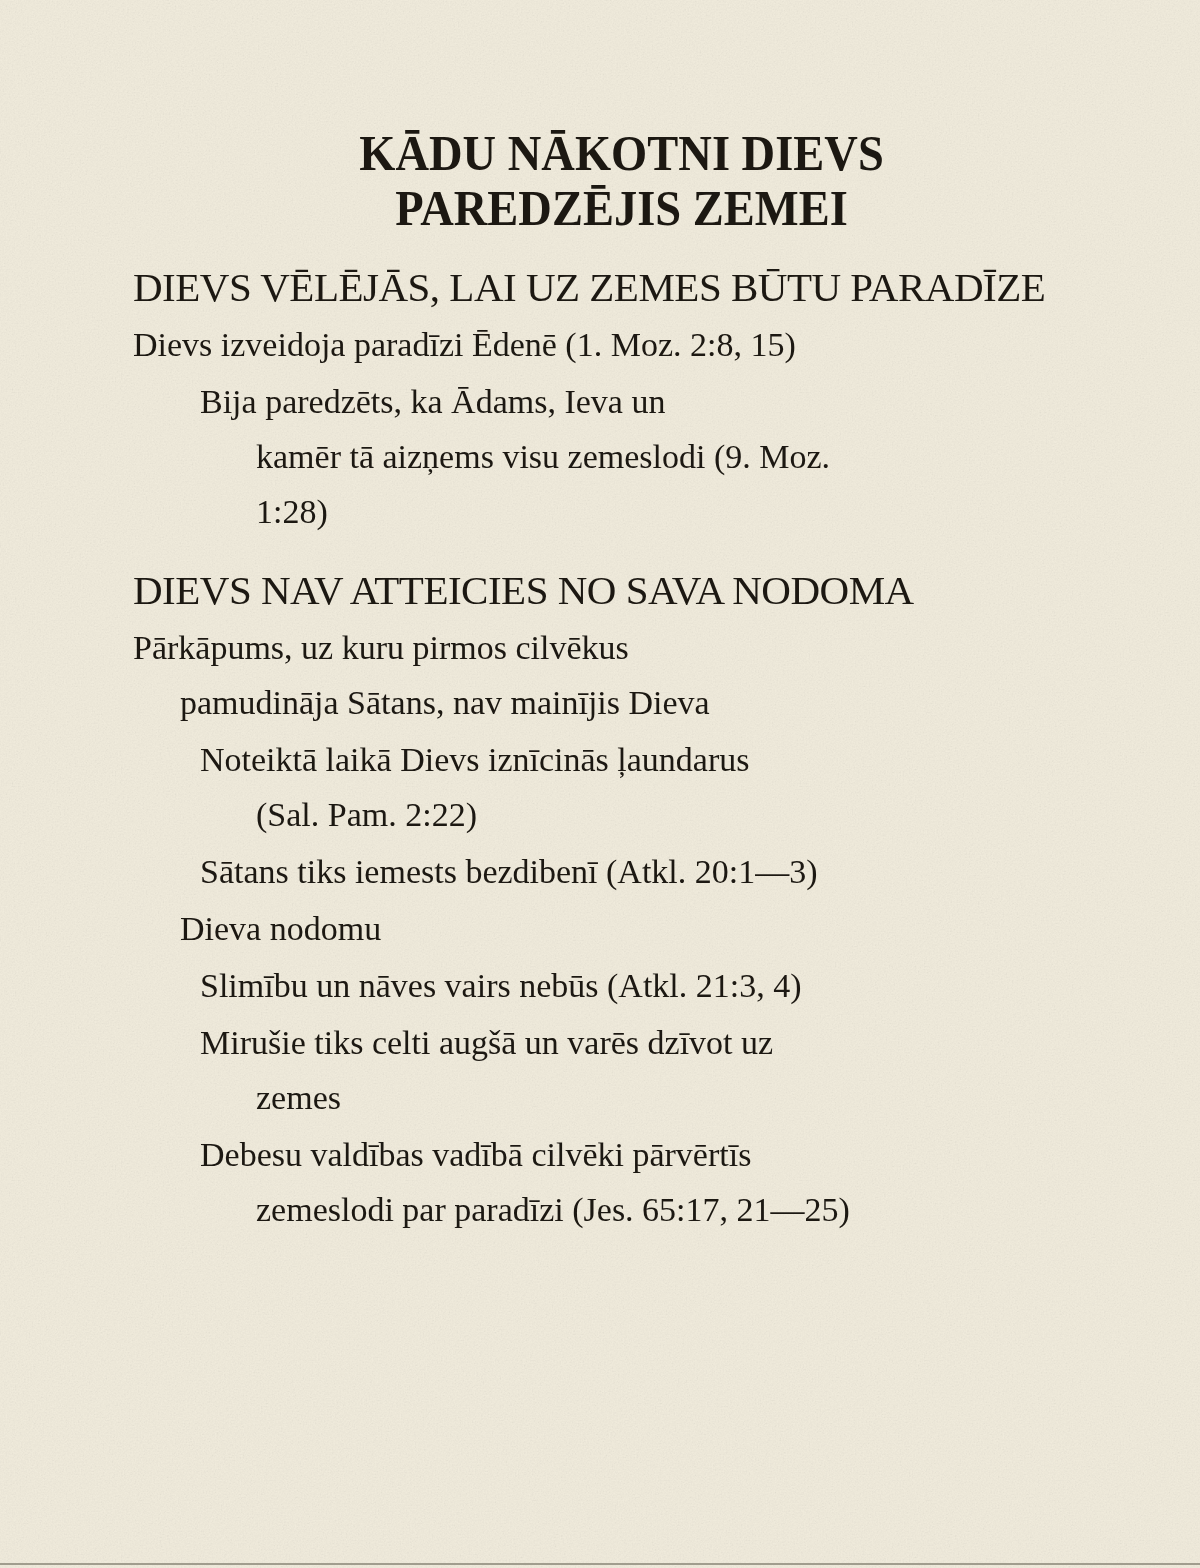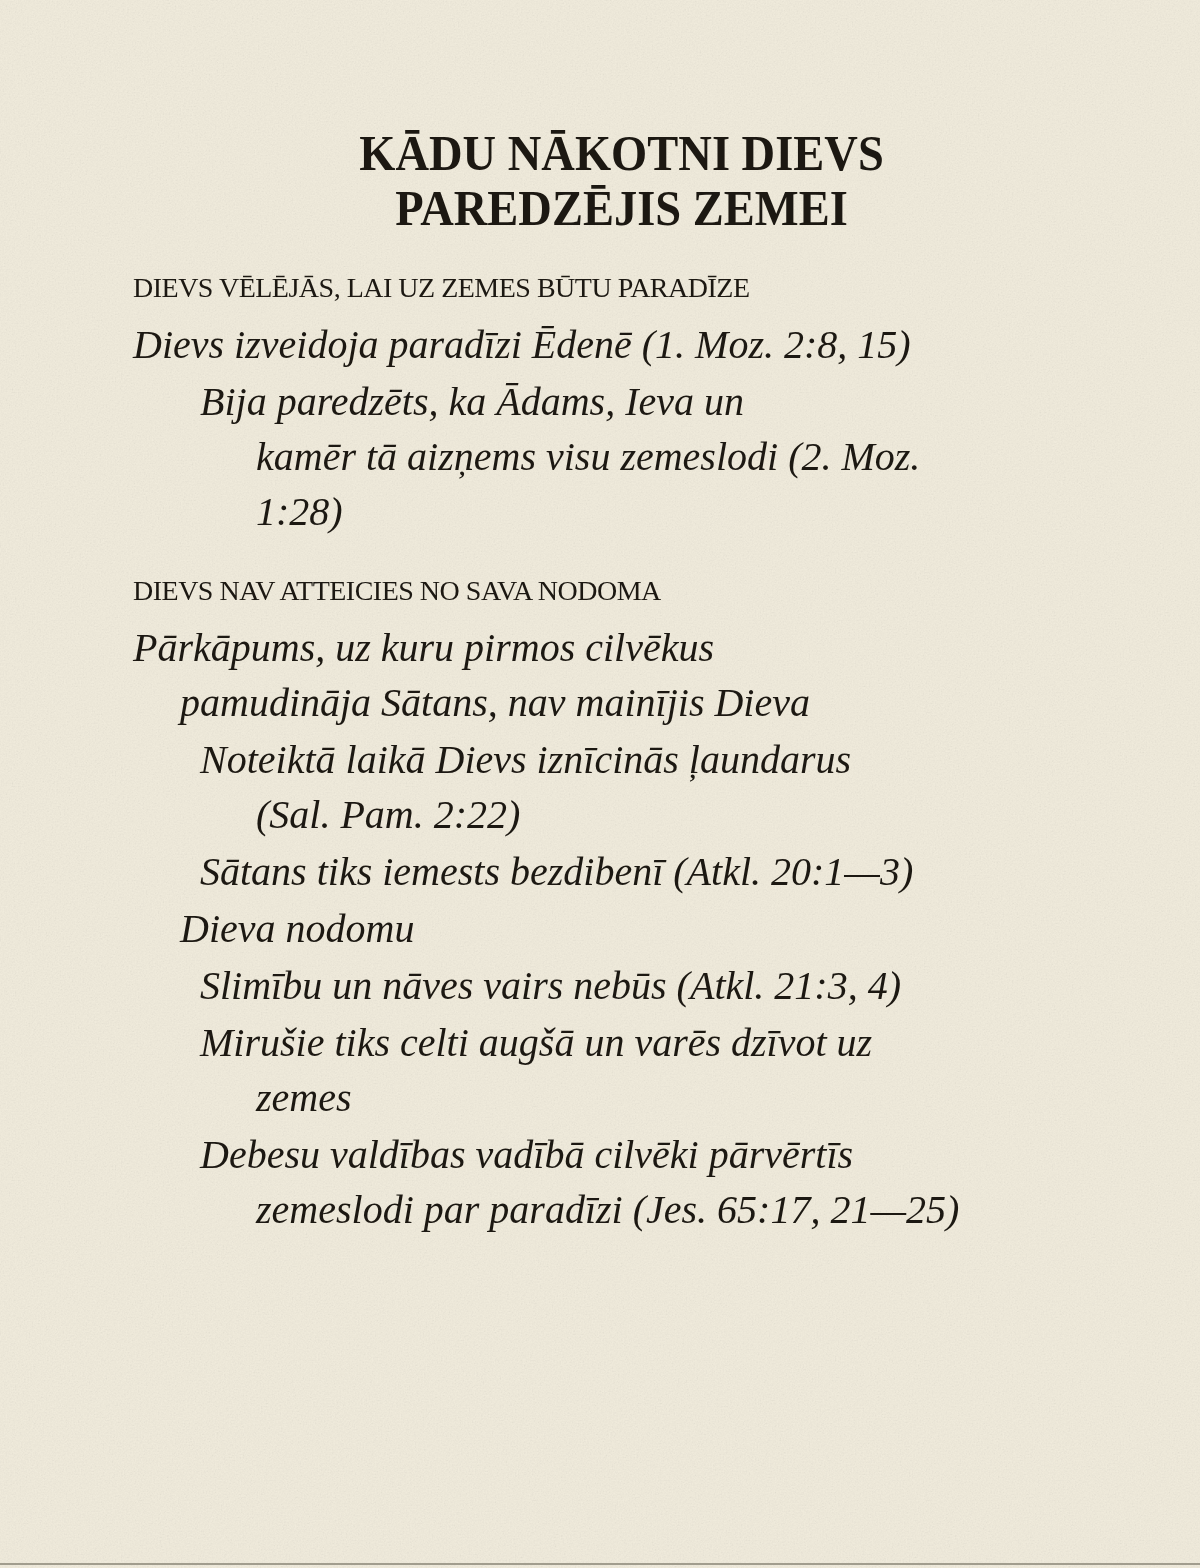--- a/index.html
+++ b/index.html
@@ -35,32 +35,31 @@
     line-height: 55px;
     font-weight: bold;
     letter-spacing: 0px;
     transform: scaleX(0.93);
     transform-origin: 50% 0;
     white-space: nowrap;
   }
   .title .tl { display: block; }
   .heading {
     margin: 24px 0 0 0;
-    font-size: 28px;
+    font-size: 41px;
     line-height: 55px;
     font-weight: normal;
     letter-spacing: -0.5px;
     white-space: nowrap;
   }
   .item { margin-top: 2px; }
   .ln {
-    font-size: 40px;
+    font-size: 34px;
     line-height: 55px;
     white-space: nowrap;
-    font-style: italic;
   }
   .lvl1 .ln       { padding-left: 0; }
   .lvl1 .ln.cont  { padding-left: 47px; }
   .lvl2 .ln       { padding-left: 67px; }
   .lvl2 .ln.cont  { padding-left: 123px; }
   .bottom-line {
     position: absolute;
     left: 0;
     right: 0;
     bottom: 3px;
@@ -90,21 +89,21 @@
 
     <section>
       <h2 class="heading">DIEVS VĒLĒJĀS, LAI UZ ZEMES BŪTU PARADĪZE</h2>
 
       <div class="item lvl1">
         <div class="ln">Dievs izveidoja paradīzi Ēdenē (1. Moz. 2:8, 15)</div>
       </div>
 
       <div class="item lvl2">
         <div class="ln">Bija paredzēts, ka Ādams, Ieva un</div>
-        <div class="ln cont">kamēr tā aizņems visu zemeslodi (2. Moz.</div>
+        <div class="ln cont">kamēr tā aizņems visu zemeslodi (9. Moz.</div>
         <div class="ln cont">1:28)</div>
       </div>
     </section>
 
     <section>
       <h2 class="heading">DIEVS NAV ATTEICIES NO SAVA NODOMA</h2>
 
       <div class="item lvl1">
         <div class="ln">Pārkāpums, uz kuru pirmos cilvēkus</div>
         <div class="ln cont">pamudināja Sātans, nav mainījis Dieva</div>

